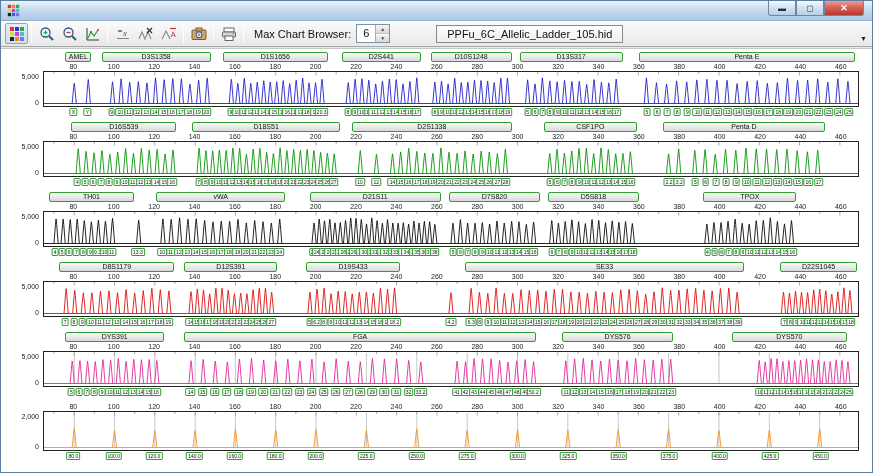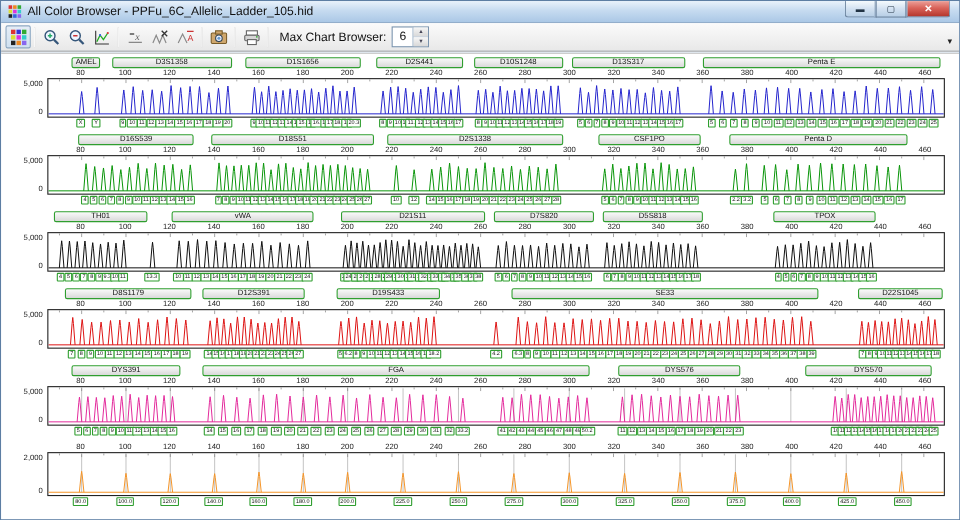--- a/index.html
+++ b/index.html
@@ -52,21 +52,20 @@
         <rect x="1" y="1" width="4" height="4" fill="#d33"></rect>
         <rect x="6" y="1" width="4" height="4" fill="#e82"></rect>
         <rect x="11" y="1" width="4" height="4" fill="#3a3"></rect>
         <rect x="1" y="6" width="4" height="4" fill="#dd3"></rect>
         <rect x="6" y="6" width="4" height="4" fill="#d3d"></rect>
         <rect x="11" y="6" width="4" height="4" fill="#3cc"></rect>
         <rect x="1" y="11" width="4" height="4" fill="#222"></rect>
         <rect x="6" y="11" width="4" height="4" fill="#36d"></rect>
         <rect x="11" y="11" width="4" height="4" fill="#86e"></rect>
       </svg>
-    <span class="title-text">All Color Browser - PPFu_6C_Allelic_Ladder_105.hid</span>
     <div class="win-controls">
       <div class="win-btn min">▬</div>
       <div class="win-btn">▢</div>
       <div class="win-btn close">✕</div>
     </div>
   </div>
 
   <div class="toolbar">
     <div class="tbtn pressed">
       <svg viewBox="0 0 16 16">
@@ -146,20 +145,21 @@
     </div>
     <div class="tsep"></div>
     <span class="tlabel">Max Chart Browser:</span>
     <div class="spin">
       <div class="spin-val">6</div>
       <div class="spin-btns">
         <div class="spin-btn">▲</div>
         <div class="spin-btn">▼</div>
       </div>
     </div>
+    <div class="tab">PPFu_6C_Allelic_Ladder_105.hid</div>
     <div class="tab-arrow">▼</div>
   </div>
 
   <div class="main">
       <div class="chart-block">
         <div class="marker-row">
           <div class="marker-box" style="left: 64.2178px; width: 26.2574px;">AMEL</div>
           <div class="marker-box" style="left: 100.574px; width: 109.069px;">D3S1358</div>
           <div class="marker-box" style="left: 221.762px; width: 105.03px;">D1S1656</div>
           <div class="marker-box" style="left: 340.931px; width: 78.7723px;">D2S441</div>

